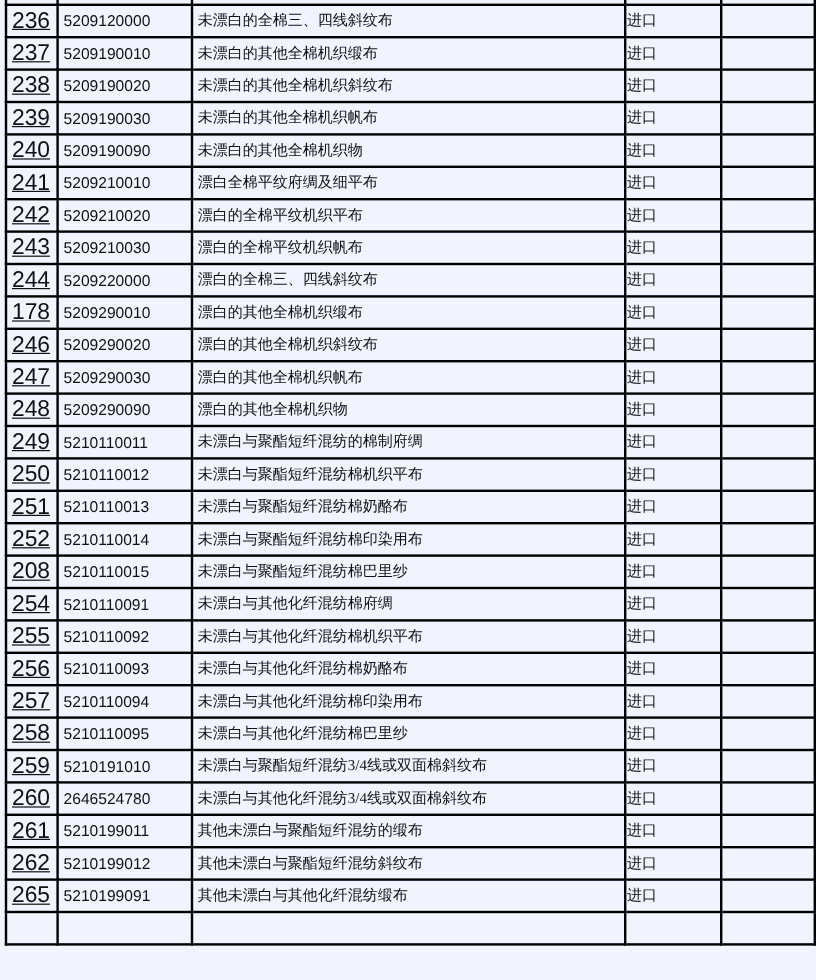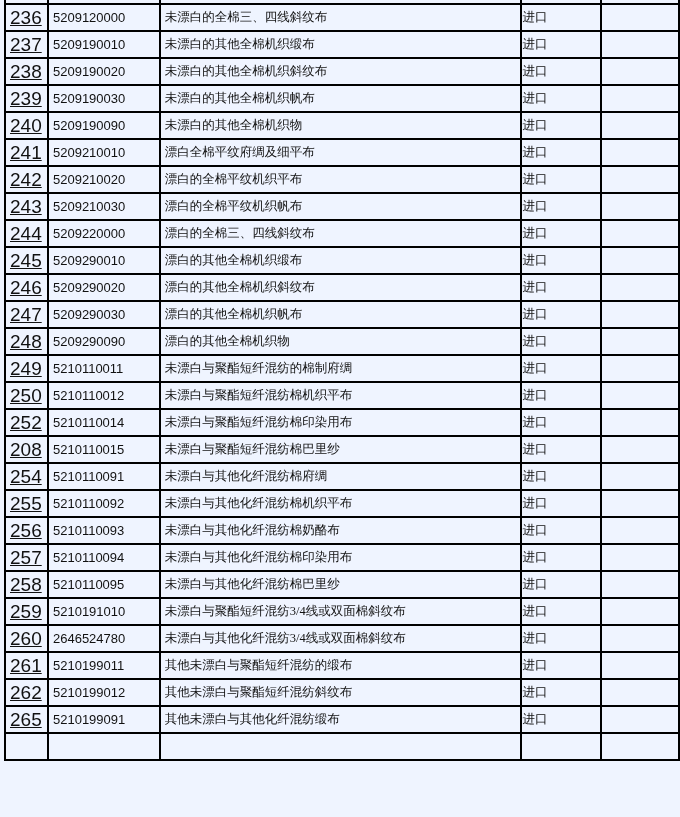--- a/index.html
+++ b/index.html
@@ -107,21 +107,21 @@
           <td class="note"></td>
         </tr>
         <tr>
           <td class="seq">244</td>
           <td class="code">5209220000</td>
           <td class="name">漂白的全棉三、四线斜纹布</td>
           <td class="dir">进口</td>
           <td class="note"></td>
         </tr>
         <tr>
-          <td class="seq">245</td>
+          <td class="seq">178</td>
           <td class="code">5209290010</td>
           <td class="name">漂白的其他全棉机织缎布</td>
           <td class="dir">进口</td>
           <td class="note"></td>
         </tr>
         <tr>
           <td class="seq">246</td>
           <td class="code">5209290020</td>
           <td class="name">漂白的其他全棉机织斜纹布</td>
           <td class="dir">进口</td>
@@ -145,20 +145,27 @@
           <td class="seq">249</td>
           <td class="code">5210110011</td>
           <td class="name">未漂白与聚酯短纤混纺的棉制府绸</td>
           <td class="dir">进口</td>
           <td class="note"></td>
         </tr>
         <tr>
           <td class="seq">250</td>
           <td class="code">5210110012</td>
           <td class="name">未漂白与聚酯短纤混纺棉机织平布</td>
+          <td class="dir">进口</td>
+          <td class="note"></td>
+        </tr>
+        <tr>
+          <td class="seq">251</td>
+          <td class="code">5210110013</td>
+          <td class="name">未漂白与聚酯短纤混纺棉奶酪布</td>
           <td class="dir">进口</td>
           <td class="note"></td>
         </tr>
         <tr>
           <td class="seq">252</td>
           <td class="code">5210110014</td>
           <td class="name">未漂白与聚酯短纤混纺棉印染用布</td>
           <td class="dir">进口</td>
           <td class="note"></td>
         </tr>

